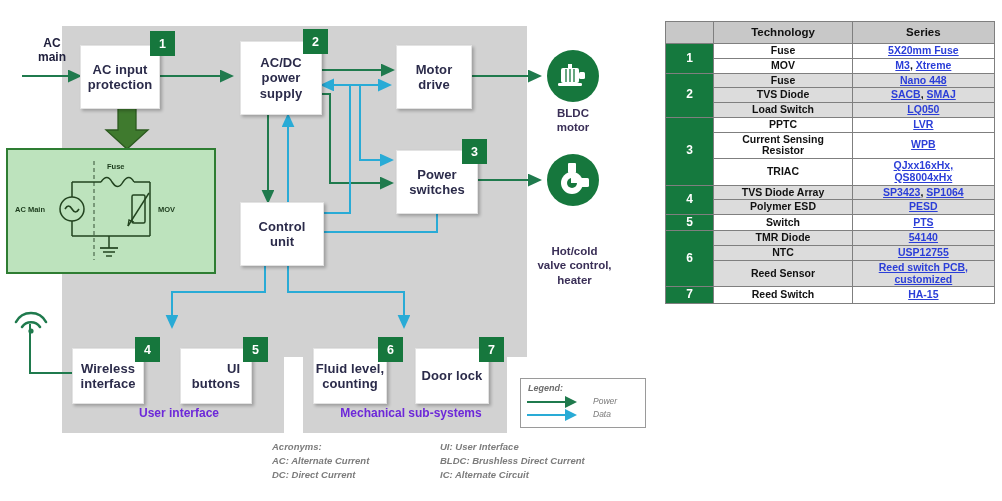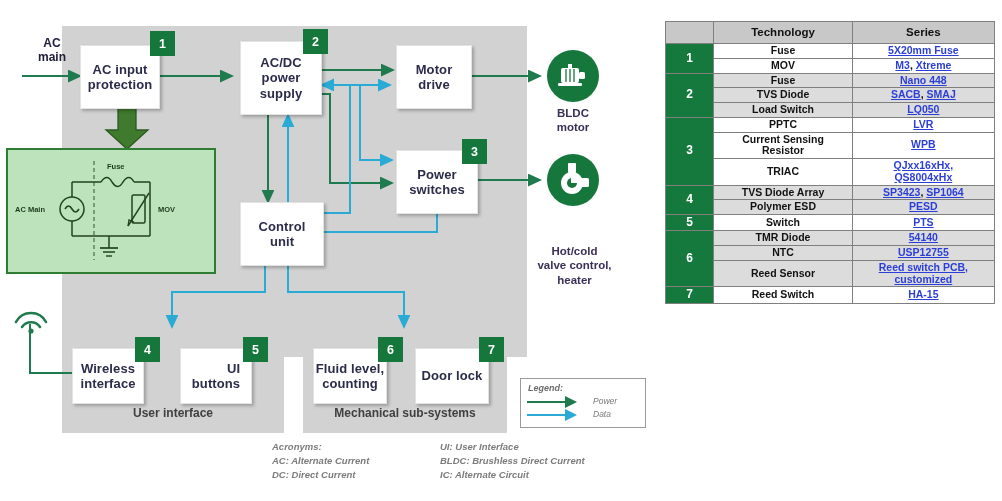--- a/index.html
+++ b/index.html
@@ -10,22 +10,22 @@
   .abs{position:absolute;}
   .gray-panel{position:absolute;background:#d2d2d2;}
   .wbox{position:absolute;background:#ffffff;border:1px solid #e3e3e3;
         box-shadow:2px 2px 3px rgba(0,0,0,.25);
         display:flex;align-items:center;justify-content:center;text-align:center;
         color:#2b2b4a;font-size:13px;line-height:1.18;font-weight:600;
         letter-spacing:.1px;}
   .badge{position:absolute;background:#16773d;color:#ffffff;
          width:25px;height:25px;display:flex;align-items:center;justify-content:center;
          font-size:12.5px;font-weight:700;}
-  .panel-caption{position:absolute;text-align:center;color:#404040;
-                 font-size:12px;font-weight:700;width:100%;}
+  .panel-caption{position:absolute;text-align:center;color:#6d28d9;
+                 font-size:12px;font-weight:700;width:100%;padding-left:6px;}
   .endlabel{position:absolute;text-align:center;color:#3a2f57;
             font-size:11.5px;font-weight:600;line-height:1.25;}
   .circ{position:absolute;border-radius:50%;background:#16773d;}
 
   
   #schematic{position:absolute;background:#bde3bd;border:2px solid #2e7d32;}
   .sch-txt{position:absolute;color:#1b3a1b;font-size:7.5px;font-weight:700;}
 
   
   #legend{position:absolute;background:#ffffff;border:1px solid #9a9a9a;}

